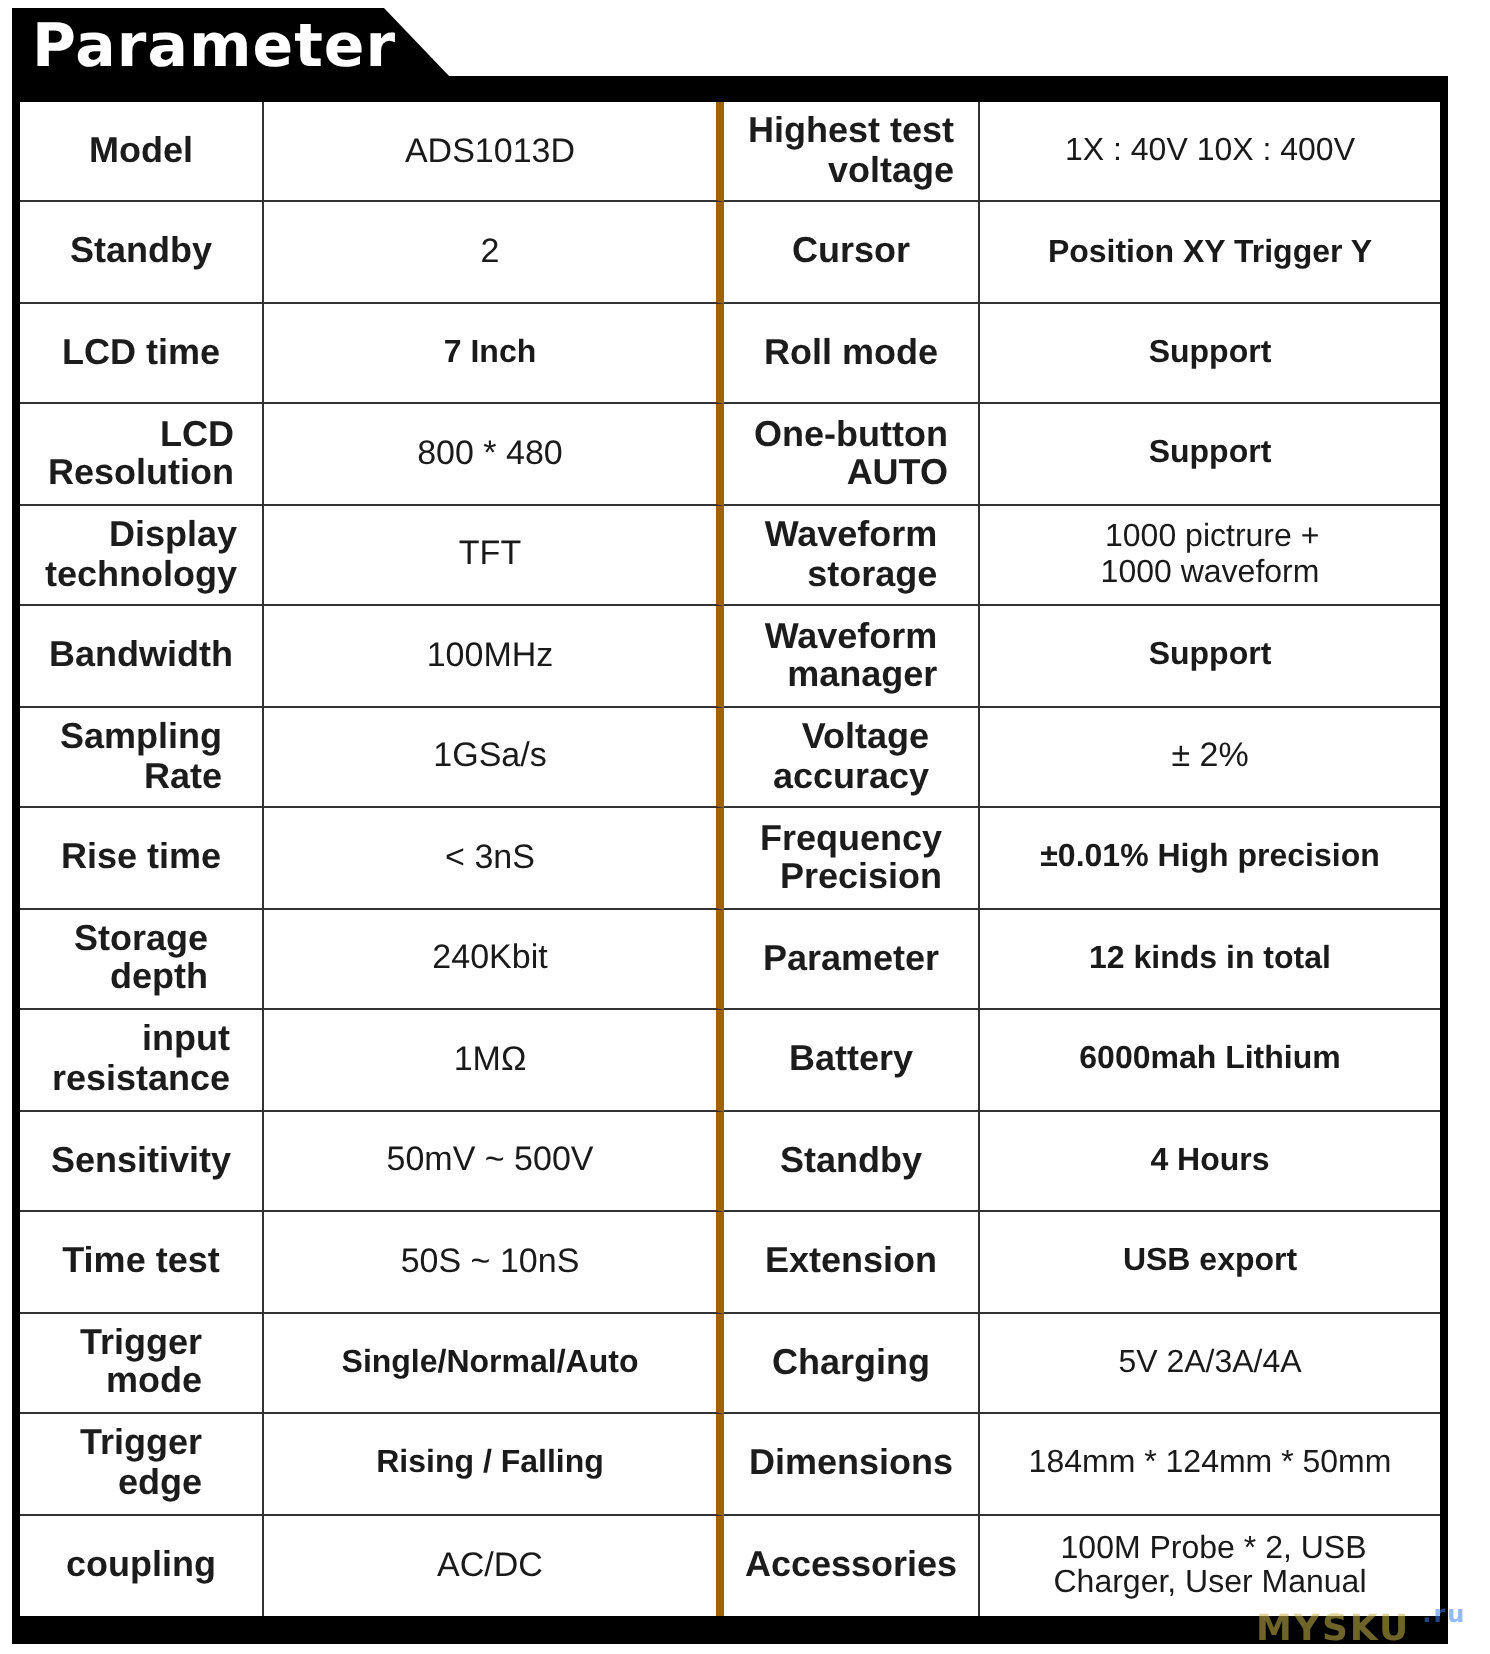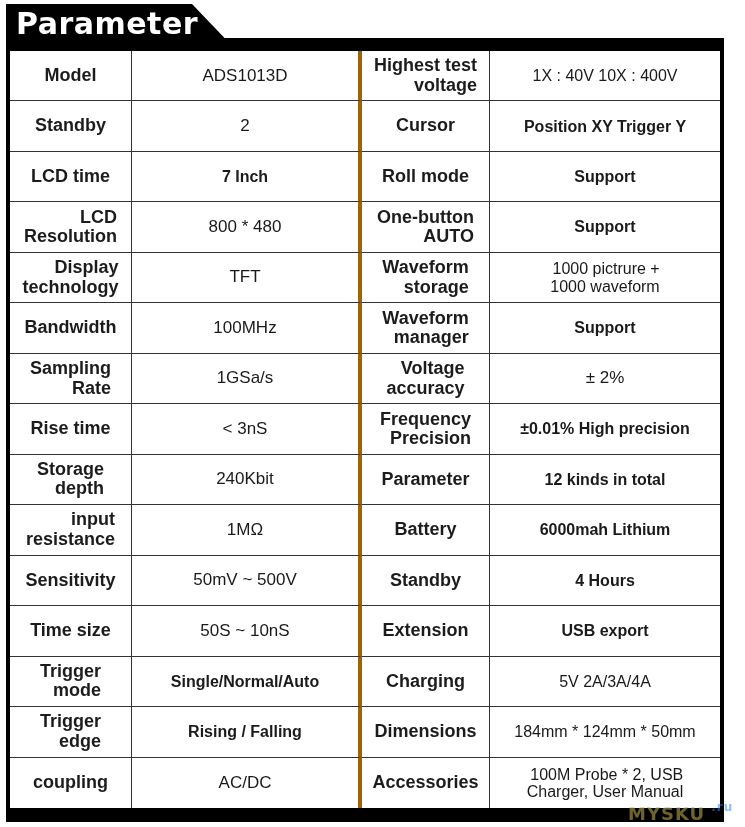--- a/index.html
+++ b/index.html
@@ -117,21 +117,21 @@
 resistance</div>
   <div class="cell value lines c2">1MΩ</div>
   <div class="cell label lines c3">Battery</div>
   <div class="cell value lines c4 big">6000mah Lithium</div>
 
   <div class="cell label lines c1">Sensitivity</div>
   <div class="cell value lines c2">50mV ~ 500V</div>
   <div class="cell label lines c3">Standby</div>
   <div class="cell value lines c4 big">4  Hours</div>
 
-  <div class="cell label lines c1">Time size</div>
+  <div class="cell label lines c1">Time test</div>
   <div class="cell value lines c2">50S ~ 10nS</div>
   <div class="cell label lines c3">Extension</div>
   <div class="cell value lines c4 big">USB export</div>
 
   <div class="cell label lines c1">Trigger
 mode</div>
   <div class="cell value lines c2 big">Single/Normal/Auto</div>
   <div class="cell label lines c3">Charging</div>
   <div class="cell value lines c4 small">5V  2A/3A/4A</div>
 

